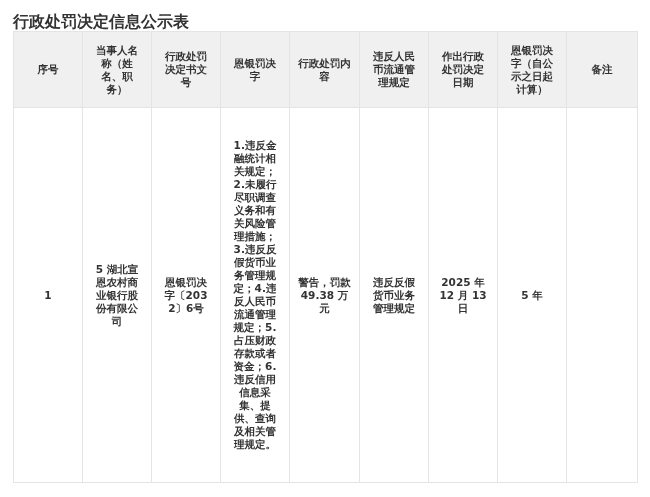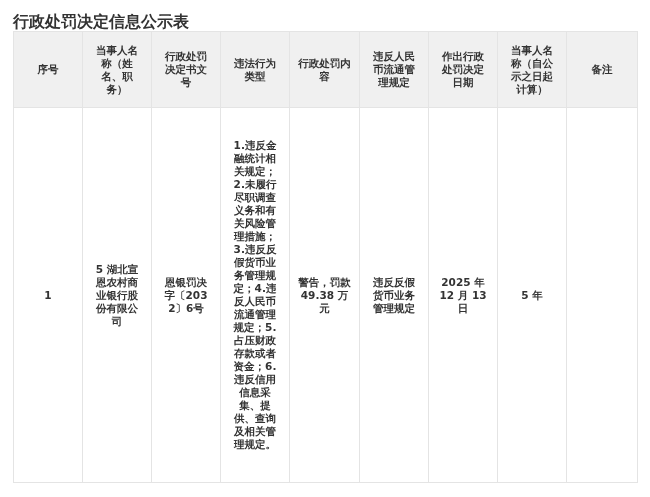--- a/index.html
+++ b/index.html
@@ -56,25 +56,25 @@
       <col style="width:69px">
     <col style="width:69px">
       <col style="width:69px">
       <col style="width:71px">
   </colgroup>
   <thead>
     <tr>
       <th>序号</th>
       <th>当事人名称（姓名、职务）</th>
       <th>行政处罚决定书文号</th>
-      <th>违法行为类型</th>
+      <th>恩银罚决字</th>
       <th>行政处罚内容</th>
       <th>违反人民币流通管理规定</th>
       <th>作出行政处罚决定日期</th>
-      <th>当事人名称（自公示之日起计算）</th>
+      <th>恩银罚决字（自公示之日起计算）</th>
       <th>备注</th>
     </tr>
   </thead>
   <tbody>
     <tr>
       <td>1</td>
       <td>5 湖北宣恩农村商业银行股份有限公司</td>
       <td>恩银罚决字〔2032〕6号</td>
       <td class="violations">1.违反金融统计相关规定；2.未履行尽职调查义务和有关风险管理措施；3.违反反假货币业务管理规定；4.违反人民币流通管理规定；5.占压财政存款或者资金；6.违反信用信息采集、提供、查询及相关管理规定。</td>
       <td>警告，罚款49.38 万元</td>

